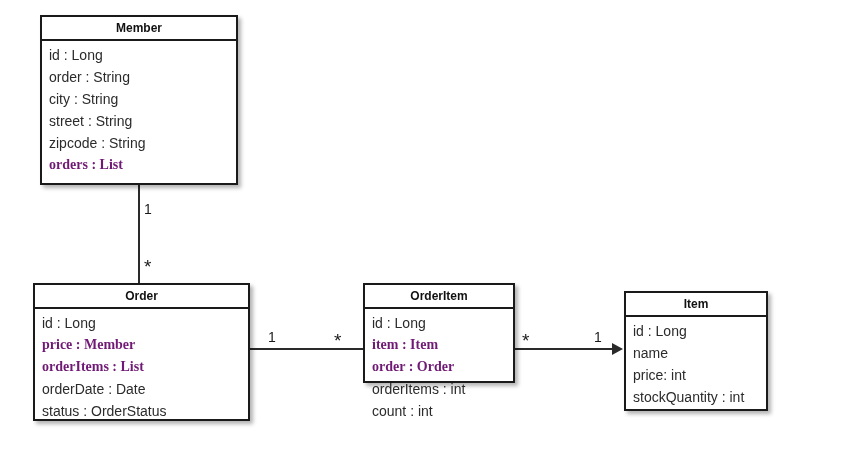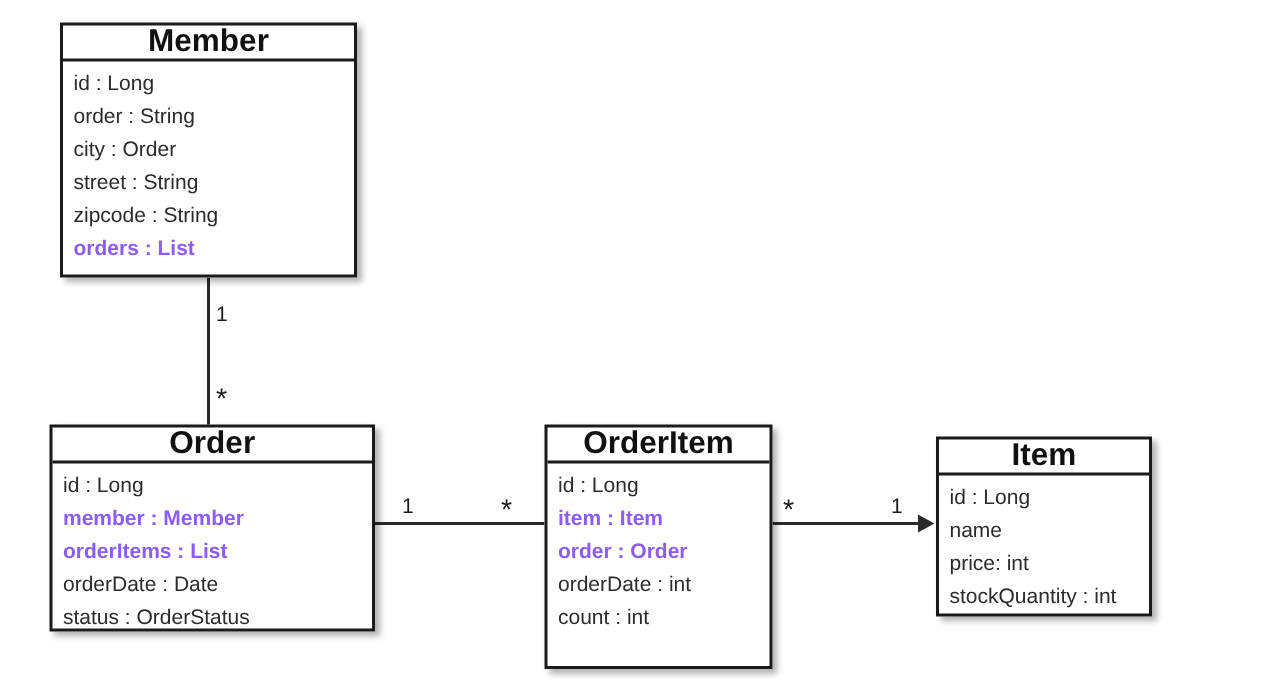--- a/index.html
+++ b/index.html
@@ -25,42 +25,43 @@
     border: 2px solid #1a1a1a;
     box-shadow: 3px 3px 4px rgba(0,0,0,0.30);
     z-index: 5;
   }
   .uml-title {
     box-sizing: border-box;
     height: 24px;
     line-height: 22px;
     text-align: center;
     font-weight: bold;
-    font-size: 21px;
+    font-size: 12px;
     color: #111111;
     border-bottom: 2px solid #1a1a1a;
     white-space: nowrap;
     overflow: hidden;
   }
   .uml-attrs {
     box-sizing: border-box;
     padding: 3px 0 3px 0;
   }
   .uml-attr {
     box-sizing: border-box;
     font-size: 14px;
     line-height: 22px;
     color: #2b2b2b;
     padding-left: 7px;
     white-space: nowrap;
     overflow: hidden;
   }
   .uml-attr.bold {
     font-weight: bold;
-    color: #8b5cf6;
+    color: #701a75;
+    font-family: Liberation Serif, serif;
   }
 
   
   .edge-line {
     position: absolute;
     background: #2a2a2a;
     z-index: 2;
   }
   .edge-line.vert  { width: 2px; }
   .edge-line.horiz { height: 2px; }
@@ -104,45 +105,45 @@
   <div class="edge-line horiz" style="left:515px; top:348px; width:102px;"></div>
   <div class="arrow-head" style="left:612px; top:343px;"></div>
   <div class="mult-label star" style="left:522px; top:336px;">*</div>
   <div class="mult-label" style="left:594px; top:330px;">1</div>
 
   <div class="uml-class" style="left:40px; top:15px; width:198px; height:170px;">
     <div class="uml-title">Member</div>
     <div class="uml-attrs">
       <div class="uml-attr">id : Long</div>
       <div class="uml-attr">order : String</div>
-      <div class="uml-attr">city : Order</div>
+      <div class="uml-attr">city : String</div>
       <div class="uml-attr">street : String</div>
       <div class="uml-attr">zipcode : String</div>
       <div class="uml-attr bold">orders : List</div>
     </div>
   </div>
 
   <div class="uml-class" style="left:33px; top:283px; width:217px; height:138px;">
     <div class="uml-title">Order</div>
     <div class="uml-attrs">
       <div class="uml-attr">id : Long</div>
-      <div class="uml-attr bold">member : Member</div>
+      <div class="uml-attr bold">price : Member</div>
       <div class="uml-attr bold">orderItems : List</div>
       <div class="uml-attr">orderDate : Date</div>
       <div class="uml-attr">status : OrderStatus</div>
     </div>
   </div>
 
-  <div class="uml-class" style="left:363px; top:283px; width:152px; height:163px;">
+  <div class="uml-class" style="left:363px; top:283px; width:152px; height:100px;">
     <div class="uml-title">OrderItem</div>
     <div class="uml-attrs">
       <div class="uml-attr">id : Long</div>
       <div class="uml-attr bold">item : Item</div>
       <div class="uml-attr bold">order : Order</div>
-      <div class="uml-attr">orderDate : int</div>
+      <div class="uml-attr">orderItems : int</div>
       <div class="uml-attr">count : int</div>
     </div>
   </div>
 
   <div class="uml-class" style="left:624px; top:291px; width:144px; height:120px;">
     <div class="uml-title">Item</div>
     <div class="uml-attrs">
       <div class="uml-attr">id : Long</div>
       <div class="uml-attr">name</div>
       <div class="uml-attr">price: int</div>

